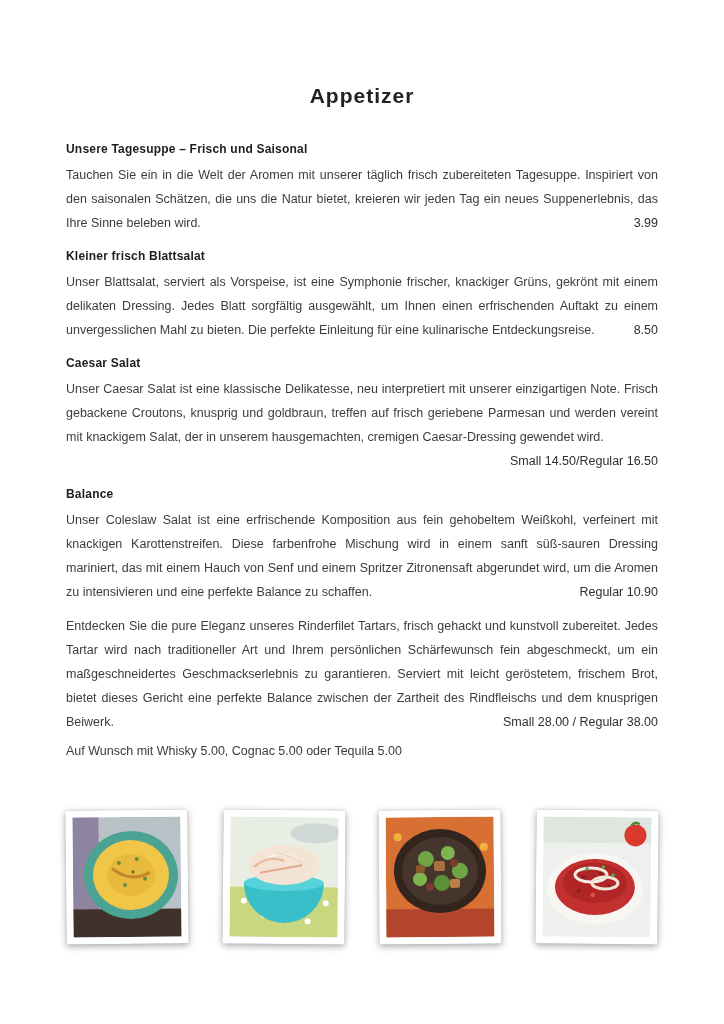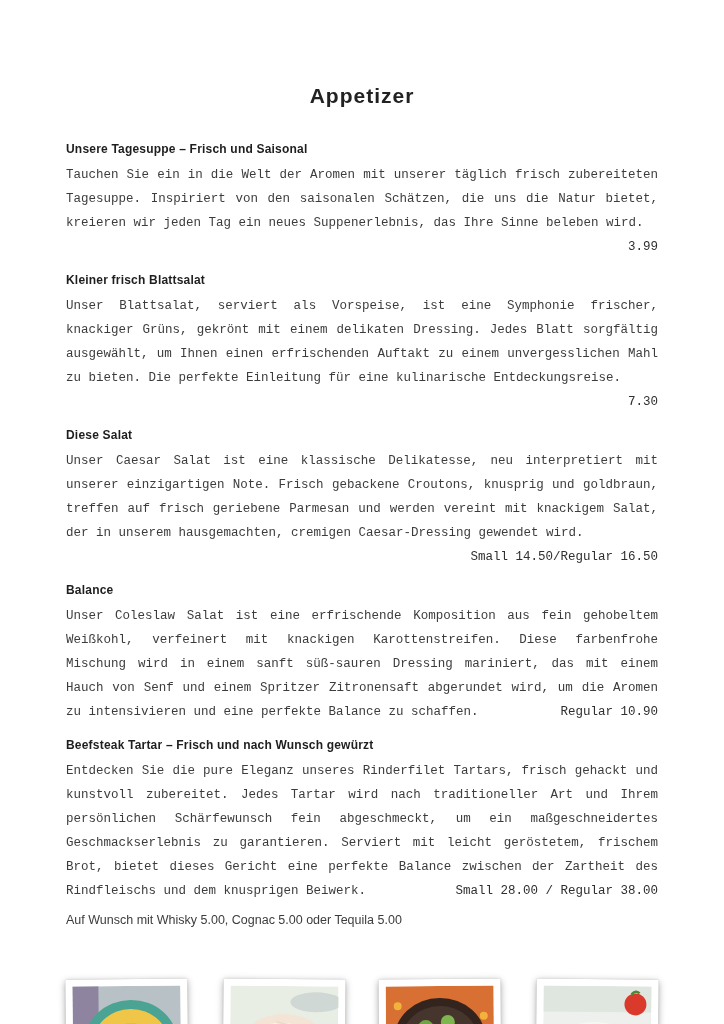--- a/index.html
+++ b/index.html
@@ -33,21 +33,20 @@
     color: #1e1e1e;
     margin: 14px 0 7px 0;
     letter-spacing: 0.2px;
   }
   .desc {
     font-size: 12.5px;
     line-height: 1.92;
     text-align: justify;
     margin: 0;
     overflow: hidden; 
-    font-family: Liberation Mono, monospace;
   }
   .price {
     float: right;
     white-space: nowrap;
     padding-left: 18px;
     color: #2f2f2f;
   }
   .footnote {
     font-size: 12.5px;
     margin: 0 0 0 0;
@@ -78,35 +77,34 @@
 
   <h1 class="title">Appetizer</h1>
 
   <div class="section">
     <h2>Unsere Tagesuppe – Frisch und Saisonal</h2>
     <p class="desc"><span>Tauchen Sie ein in die Welt der Aromen mit unserer täglich frisch zubereiteten Tagesuppe. Inspiriert von den saisonalen Schätzen, die uns die Natur bietet, kreieren wir jeden Tag ein neues Suppenerlebnis, das Ihre Sinne beleben wird.</span><span class="price">3.99</span></p>
   </div>
 
   <div class="section">
     <h2>Kleiner frisch Blattsalat</h2>
-    <p class="desc"><span>Unser Blattsalat, serviert als Vorspeise, ist eine Symphonie frischer, knackiger Grüns, gekrönt mit einem delikaten Dressing. Jedes Blatt sorgfältig ausgewählt, um Ihnen einen erfrischenden Auftakt zu einem unvergesslichen Mahl zu bieten. Die perfekte Einleitung für eine kulinarische Entdeckungsreise.</span><span class="price">7.30</span></p>
+    <p class="desc"><span>Unser Blattsalat, serviert als Vorspeise, ist eine Symphonie frischer, knackiger Grüns, gekrönt mit einem delikaten Dressing. Jedes Blatt sorgfältig ausgewählt, um Ihnen einen erfrischenden Auftakt zu einem unvergesslichen Mahl zu bieten. Die perfekte Einleitung für eine kulinarische Entdeckungsreise.</span><span class="price">8.50</span></p>
   </div>
 
   <div class="section">
-    <h2>Diese Salat</h2>
+    <h2>Caesar Salat</h2>
     <p class="desc"><span>Unser Caesar Salat ist eine klassische Delikatesse, neu interpretiert mit unserer einzigartigen Note. Frisch gebackene Croutons, knusprig und goldbraun, treffen auf frisch geriebene Parmesan und werden vereint mit knackigem Salat, der in unserem hausgemachten, cremigen Caesar-Dressing gewendet wird.</span><span class="price">Small 14.50/Regular 16.50</span></p>
   </div>
 
   <div class="section">
     <h2>Balance</h2>
     <p class="desc"><span>Unser Coleslaw Salat ist eine erfrischende Komposition aus fein gehobeltem Weißkohl, verfeinert mit knackigen Karottenstreifen. Diese farbenfrohe Mischung wird in einem sanft süß-sauren Dressing mariniert, das mit einem Hauch von Senf und einem Spritzer Zitronensaft abgerundet wird, um die Aromen zu intensivieren und eine perfekte Balance zu schaffen.</span><span class="price">Regular 10.90</span></p>
   </div>
 
   <div class="section">
-    <h2>Beefsteak Tartar – Frisch und nach Wunsch gewürzt</h2>
     <p class="desc"><span>Entdecken Sie die pure Eleganz unseres Rinderfilet Tartars, frisch gehackt und kunstvoll zubereitet. Jedes Tartar wird nach traditioneller Art und Ihrem persönlichen Schärfewunsch fein abgeschmeckt, um ein maßgeschneidertes Geschmackserlebnis zu garantieren. Serviert mit leicht geröstetem, frischem Brot, bietet dieses Gericht eine perfekte Balance zwischen der Zartheit des Rindfleischs und dem knusprigen Beiwerk.</span><span class="price">Small 28.00 / Regular 38.00</span></p>
   </div>
 
   <p class="footnote">Auf Wunsch mit Whisky 5.00, Cognac 5.00 oder Tequila 5.00</p>
 
   <div class="photos">
 
     <div class="polaroid tilt-1">
       <svg width="108" height="120" viewBox="0 0 108 120">
         <rect x="0" y="0" width="108" height="120" fill="#b8c2c6"></rect>

